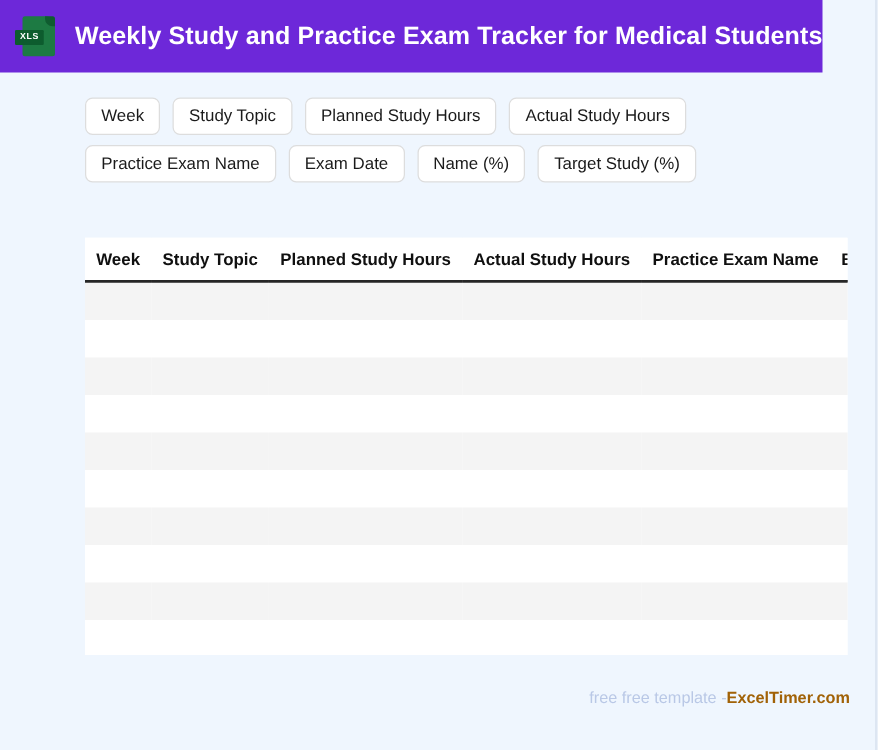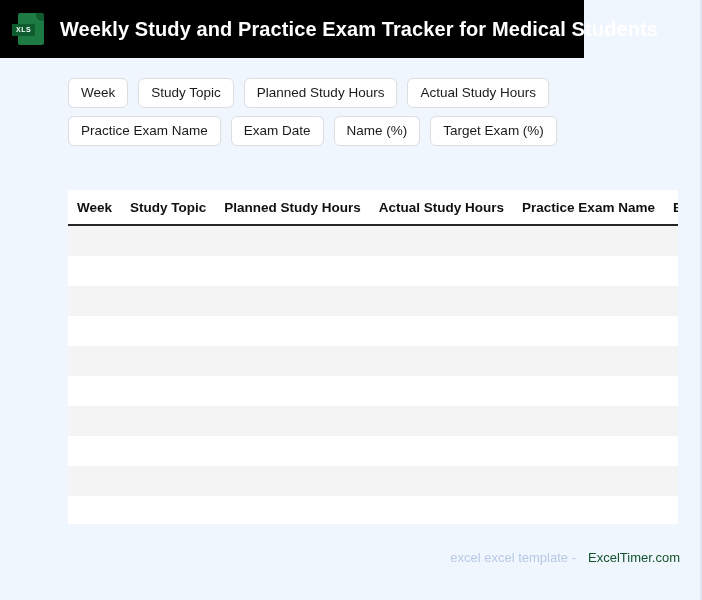--- a/index.html
+++ b/index.html
@@ -13,23 +13,23 @@
     font-family: "Liberation Sans", sans-serif;
     overflow: hidden;
     position: relative;
   }
 
   
   .header-banner {
     position: absolute;
     left: 0;
     top: 0;
-    width: 584px;
+    width: 658px;
     height: 58px;
-    background: #000000;
+    background: #6d28d9;
     display: flex;
     align-items: center;
     box-sizing: border-box;
     padding-left: 18px;
   }
   .xls-icon {
     position: relative;
     width: 26px;
     height: 32px;
     flex: 0 0 auto;
@@ -146,23 +146,23 @@
     right: 22px;
     top: 549px;
     font-size: 13px;
     line-height: 17px;
     white-space: nowrap;
   }
   .footer .muted {
     color: #b9c8e6;
   }
   .footer .brand {
-    color: #14532d;
-    font-weight: normal;
-    margin-left: 12px;
+    color: #a16207;
+    font-weight: bold;
+    margin-left: 0;
   }
 
   
   .page-edge {
     position: absolute;
     right: 0;
     top: 0;
     width: 2px;
     height: 600px;
     background: #dde6f2;
@@ -181,21 +181,21 @@
 </div>
 
 <div class="pill-area">
     <div class="pill">Week</div>
     <div class="pill">Study Topic</div>
     <div class="pill">Planned Study Hours</div>
     <div class="pill">Actual Study Hours</div>
     <div class="pill">Practice Exam Name</div>
     <div class="pill">Exam Date</div>
     <div class="pill">Name (%)</div>
-    <div class="pill">Target Exam (%)</div>
+    <div class="pill">Target Study (%)</div>
   </div>
 
 <div class="table-wrap">
   <table class="grid">
     <thead>
       <tr>
           <th>Week</th>
           <th>Study Topic</th>
           <th>Planned Study Hours</th>
           <th>Actual Study Hours</th>
@@ -282,16 +282,16 @@
           <td></td>
           <td></td>
           <td></td>
           <td></td>
         </tr>
       </tbody>
   </table>
 </div>
 
 <div class="footer">
-  <span class="muted">excel excel template -</span><span class="brand">ExcelTimer.com</span>
+  <span class="muted">free free template -</span><span class="brand">ExcelTimer.com</span>
 </div>
 
 <div class="page-edge"></div>
 
 </body></html>

